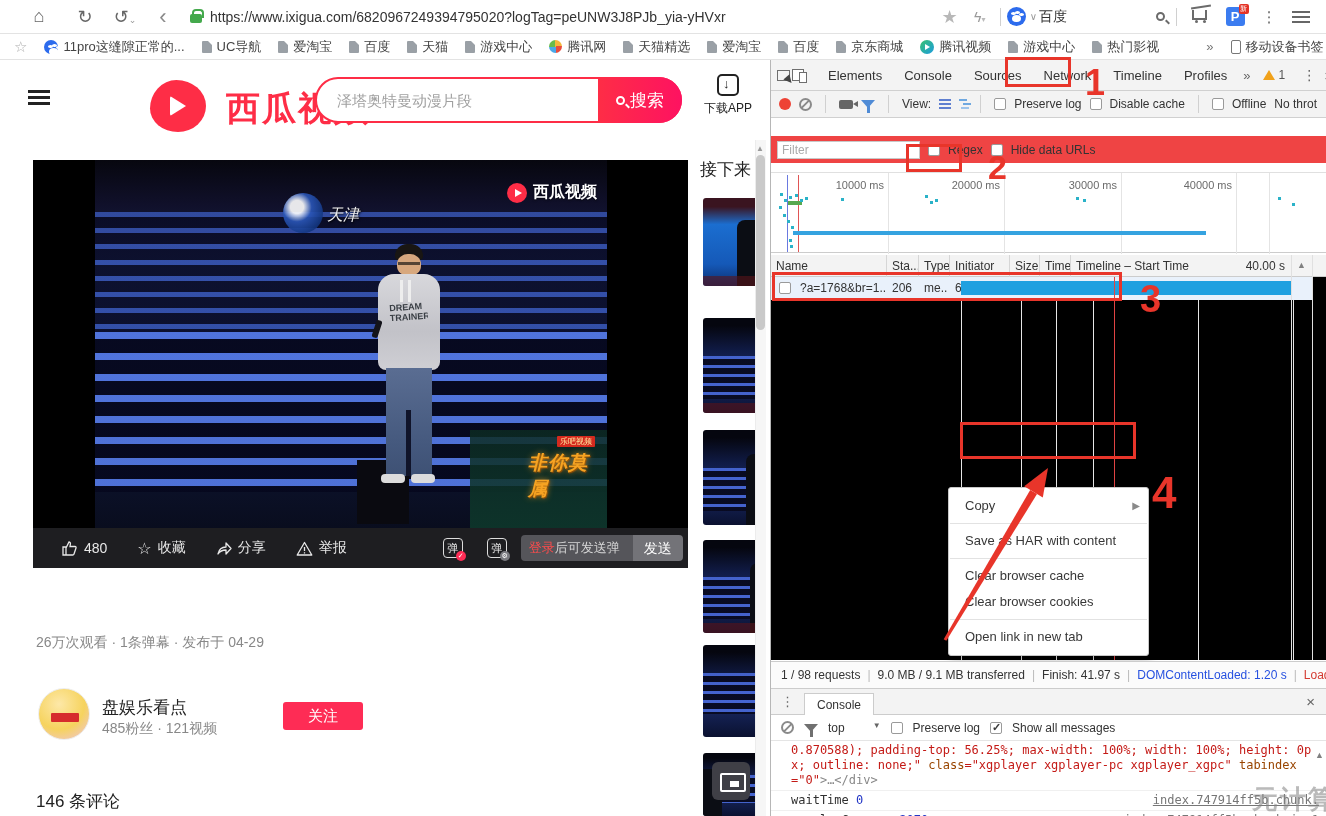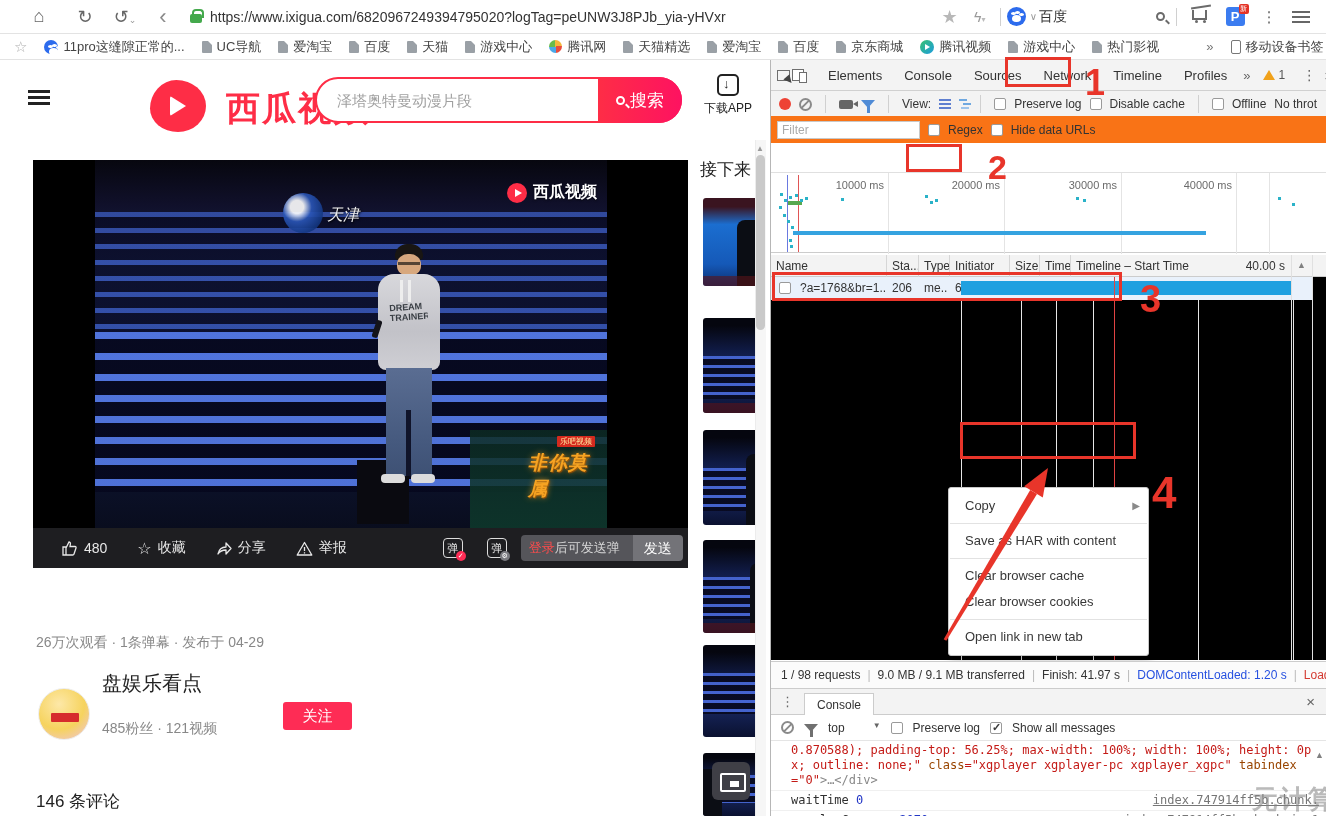--- a/index.html
+++ b/index.html
@@ -80,23 +80,23 @@
 .vc{display:flex;align-items:center;gap:6px;font-size:14px;cursor:pointer}
 .dmicon{width:20px;height:20px;border:1.5px solid #ddd;border-radius:4px;color:#eee;font-size:11px;text-align:center;line-height:18px;position:relative;cursor:pointer}
 .dmicon .bdg{position:absolute;right:-4px;bottom:-4px;width:10px;height:10px;border-radius:50%;font-size:7px;line-height:10px;color:#fff;text-align:center}
 .dminput{width:112px;height:26px;background:#55555a;border-radius:4px 0 0 4px;font-size:13px;line-height:26px;padding-left:8px;white-space:nowrap;overflow:hidden;cursor:text}
 .dmsend{width:50px;height:26px;background:#737378;border-radius:0 4px 4px 0;font-size:14px;color:#fff;text-align:center;line-height:26px;cursor:pointer}
 
 .vtitle{position:absolute;left:36px;top:536px;font-size:21px;color:#252525;font-weight:500}
 .vstats{position:absolute;left:36px;top:574px;font-size:14px;color:#888}
 .avatar{position:absolute;left:38px;top:628px;width:52px;height:52px;border-radius:50%;background:radial-gradient(circle at 40% 30%,#fde8a8,#f6d35e 55%,#eec3e0);border:1px solid #eee;overflow:hidden}
 .avtag{position:absolute;left:12px;top:24px;width:28px;height:9px;background:#d62c2c;border-radius:1px;color:#fff;font-size:6px;line-height:9px;text-align:center;overflow:hidden}
-.aname{position:absolute;left:102px;top:610px;font-size:20px;color:#222;font-weight:500}
+.aname{position:absolute;left:102px;top:636px;font-size:17px;color:#222;font-weight:500}
 .astats{position:absolute;left:102px;top:660px;font-size:14px;color:#888}
-.follow{position:absolute;left:283px;top:642px;width:69px;height:28px;background:#fe2c55;color:#fff;font-size:15px;text-align:center;line-height:28px;border-radius:3px;cursor:pointer}
+.follow{position:absolute;left:283px;top:642px;width:80px;height:28px;background:#fe2c55;color:#fff;font-size:15px;text-align:center;line-height:28px;border-radius:3px;cursor:pointer}
 .comments{position:absolute;left:36px;top:730px;font-size:17px;color:#222}
 
 .nextup{position:absolute;left:700px;top:98px;font-size:17px;color:#222;white-space:nowrap}
 .thumb{position:absolute;left:703px;width:62px;border-radius:3px;background:linear-gradient(180deg,#05060f 8%,#101b46 35%,#1b2b68 60%,#0a1130);overflow:hidden}
 .thumb .str{position:absolute;left:0;top:40%;width:100%;height:45%;background:repeating-linear-gradient(180deg,rgba(80,115,235,.8) 0 3px,rgba(8,10,32,.95) 3px 9px)}
 .thumb .fig{position:absolute;left:55%;top:25%;width:45%;height:75%;background:#0b0d14;border-radius:8px 0 0 0}
 .thumb .cap{position:absolute;left:0;bottom:0;width:100%;height:10px;background:rgba(90,20,25,.6)}
 .pagescroll{position:absolute;left:755px;top:80px;width:11px;height:676px;background:#f6f6f6;border-left:1px solid #ececec}
 .pagethumb{position:absolute;left:756px;top:95px;width:9px;height:175px;background:#c9c9c9;border-radius:5px}
 .pip{position:absolute;left:712px;top:702px;width:38px;height:38px;background:#3f3f46;border-radius:6px;cursor:pointer}
@@ -121,21 +121,21 @@
 .camic{width:14px;height:9px;background:#666;border-radius:2px;position:relative;cursor:pointer}
 .camic:after{content:'';position:absolute;right:-5px;top:1px;border-right:5px solid #666;border-top:3.5px solid transparent;border-bottom:3.5px solid transparent}
 .funnel{width:0;height:0;border-left:7px solid transparent;border-right:7px solid transparent;border-top:8px solid #4f8bd6;position:relative;cursor:pointer}
 .funnel:after{content:'';position:absolute;left:-1.5px;top:-2px;width:3px;height:7px;background:#4f8bd6}
 .funnel.dark{border-top-color:#707070}.funnel.dark:after{background:#707070}
 .listic{width:12px;height:2px;background:#5f7fd0;box-shadow:0 4px 0 #5f7fd0,0 8px 0 #5f7fd0;margin-top:-8px;cursor:pointer}
 .wfic{width:8px;height:2px;background:#6fa8e0;box-shadow:4px 4px 0 #6fa8e0,2px 8px 0 #9dc3ea;margin-top:-8px;cursor:pointer}
 .cb{width:12px;height:12px;border:1px solid #9a9a9a;background:#fff;border-radius:2px;display:inline-block;position:relative;cursor:pointer;flex:0 0 auto}
 .cb.on:after{content:'✓';position:absolute;left:1px;top:-2px;font-size:11px;color:#3c3c3c;font-weight:bold}
 .dtlabel{font-size:12px;color:#333;white-space:nowrap}
-#filterrow{top:56px;height:27px;background:#f97316;border-bottom:none;gap:8px;padding:0 6px}
+#filterrow{top:76px;height:27px;background:#ef4444;border-bottom:none;gap:8px;padding:0 6px}
 #filterrow input{width:143px;height:18px;border:1px solid #c8c8c8;font-size:12px;padding:0 4px;color:#333;outline:none;font-family:inherit}
 #filterrow input::placeholder{color:#aaa}
 #typerow{top:85px;height:27px;background:#fff;border-bottom:none;gap:0;padding:0 8px}
 .tf{font-size:12px;color:#333;padding:2px 6px;margin:0 2px;cursor:pointer;white-space:nowrap}
 .tf.sel{background:#8d8d8d;color:#fff;border-radius:3px}
 
 #ov{position:absolute;left:0;top:112px;width:556px;height:81px;background:#fff;border-top:1px solid #e0e0e0;border-bottom:1px solid #ccc}
 .ovgrid{position:absolute;top:0;width:1px;height:81px;background:#e4e4e4}
 .ovlab{position:absolute;top:6px;font-size:11px;color:#6b6b6b;text-align:right;width:70px}
 .ovdot{position:absolute;width:3px;height:3px;background:#2ab2c8}

